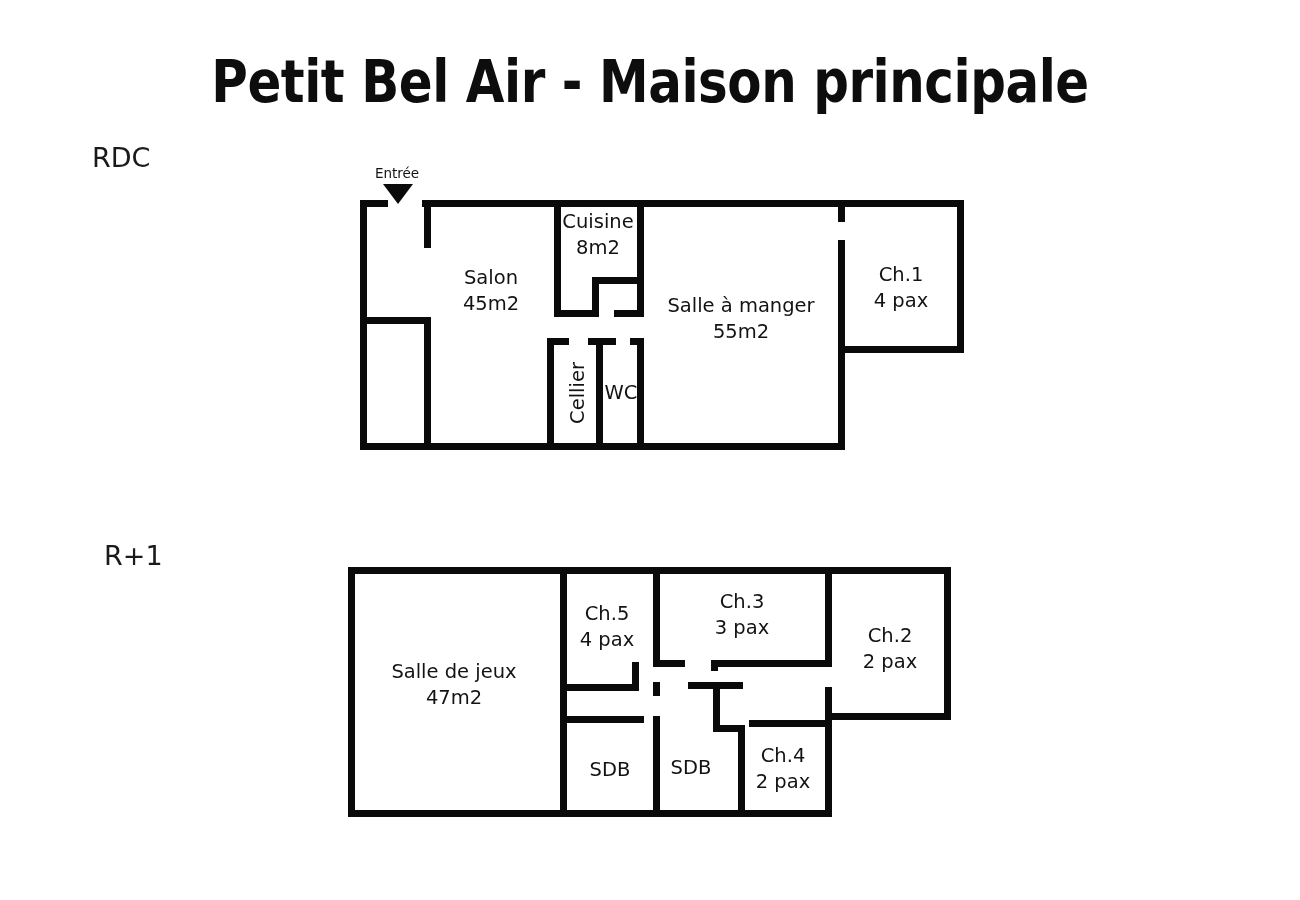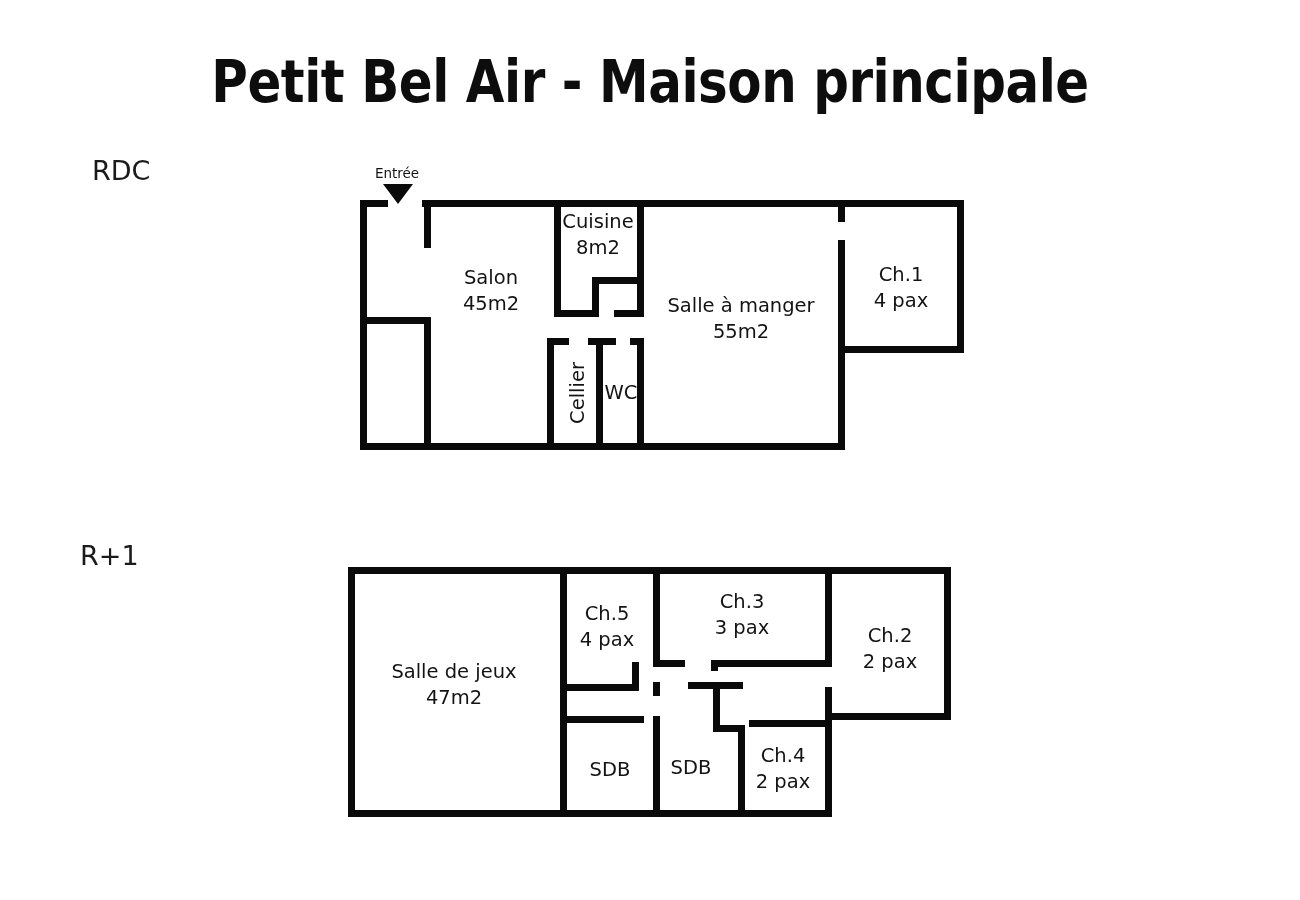--- a/index.html
+++ b/index.html
@@ -29,22 +29,22 @@
     transform-origin: 50% 50%;
     white-space: nowrap;
   }
   .floor-label {
     position: absolute;
     font-size: 27px;
     color: #1a1a1a;
     font-family: "DejaVu Sans", "Liberation Sans", sans-serif;
     white-space: nowrap;
   }
-  #label-rdc { left: 92px; top: 155px; }
-  #label-r1  { left: 80px; top: 540px; }
+  #label-rdc { left: 92px; top: 142px; }
+  #label-r1  { left: 104px; top: 540px; }
 
   .plan-svg { position: absolute; left: 0; top: 0; }
 
   .room-text {
     font-family: "DejaVu Sans", "Liberation Sans", sans-serif;
     fill: #131313;
     font-size: 19.5px;
     text-anchor: middle;
     dominant-baseline: middle;
   }

